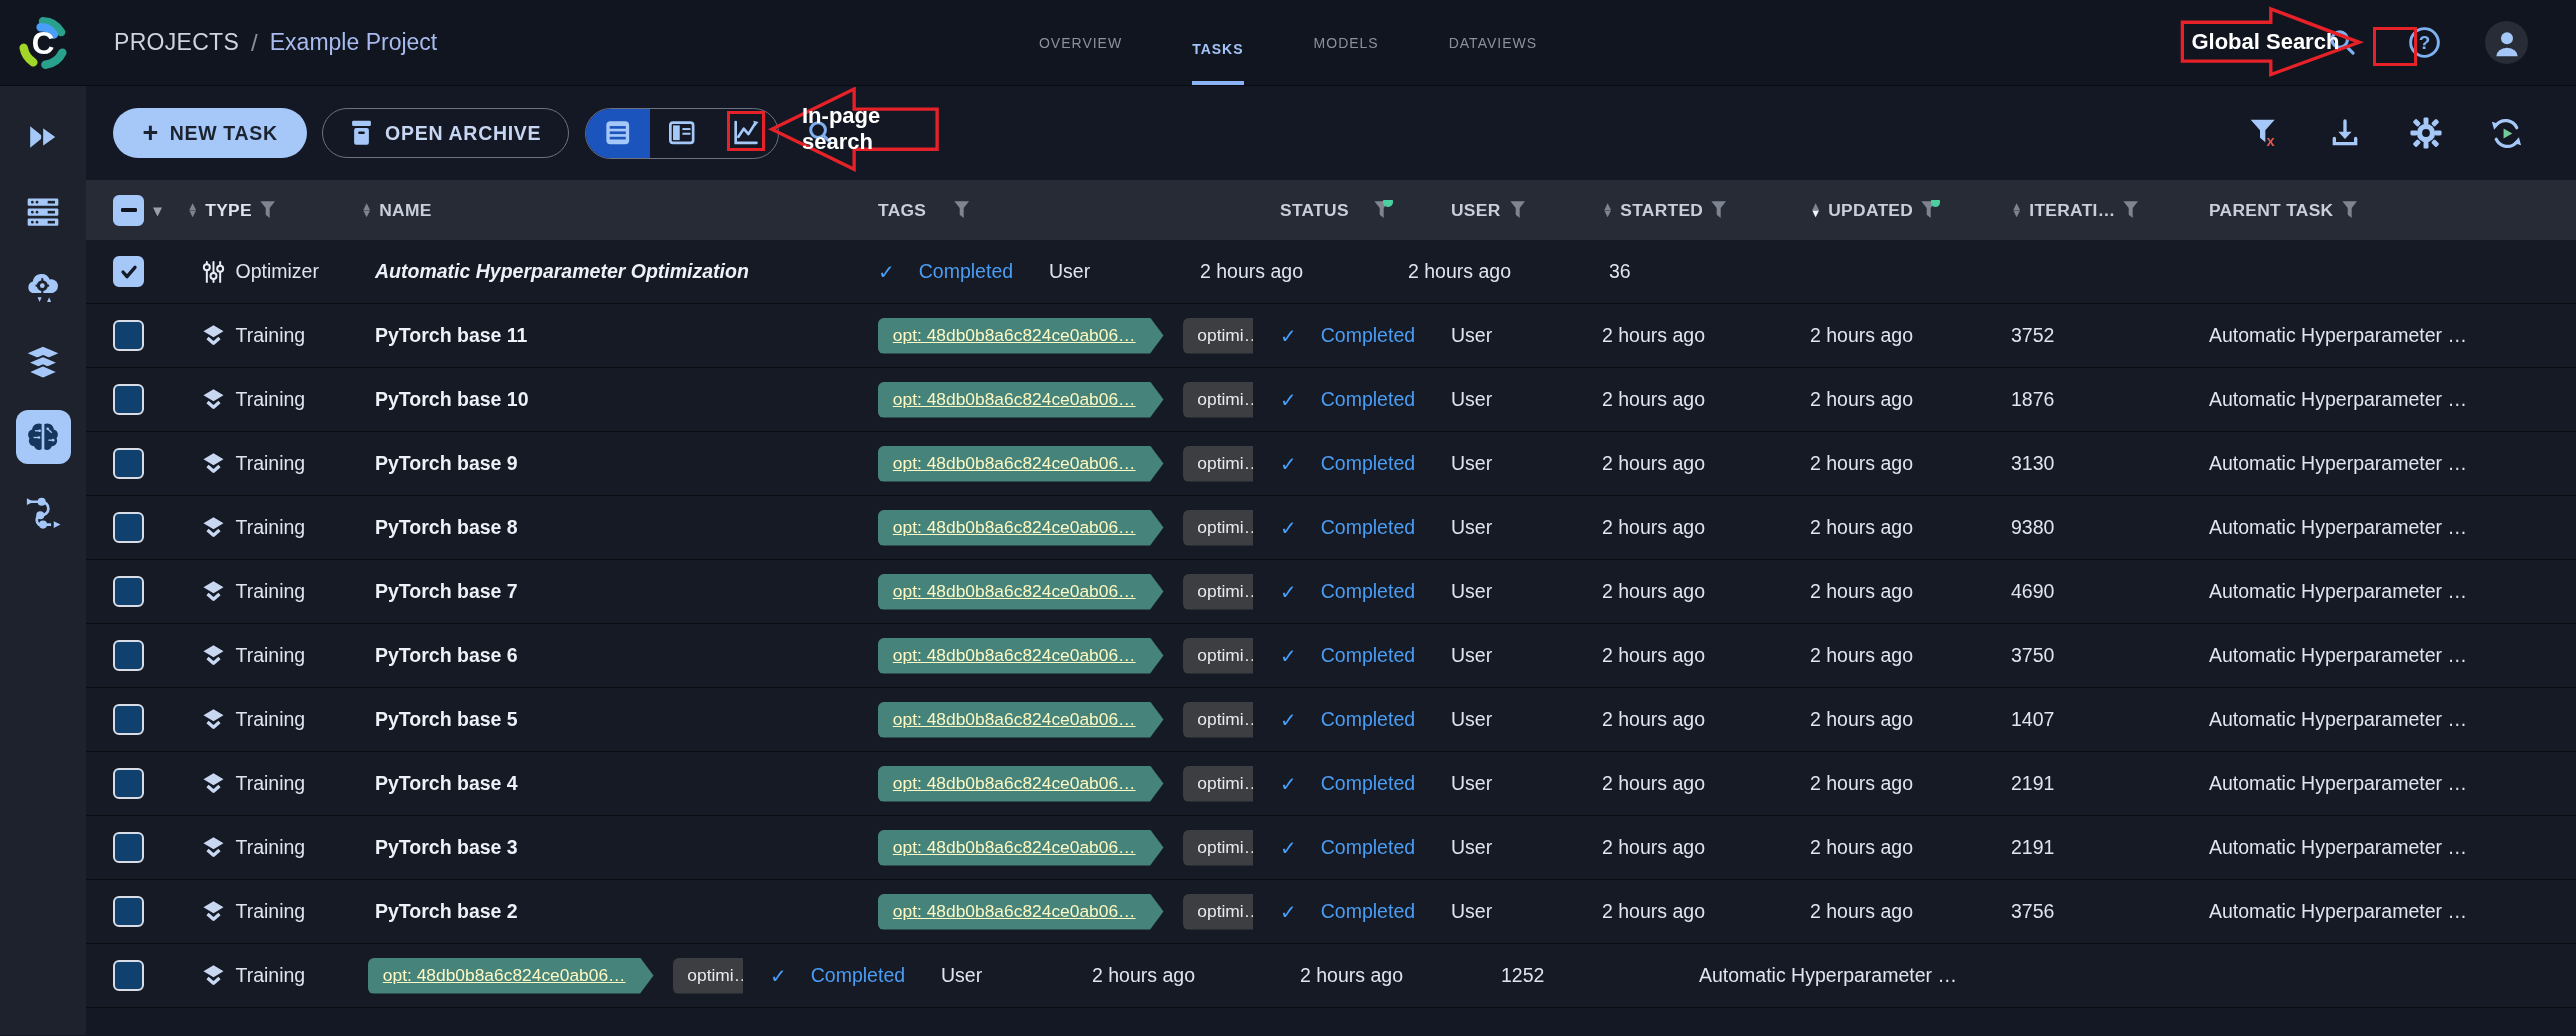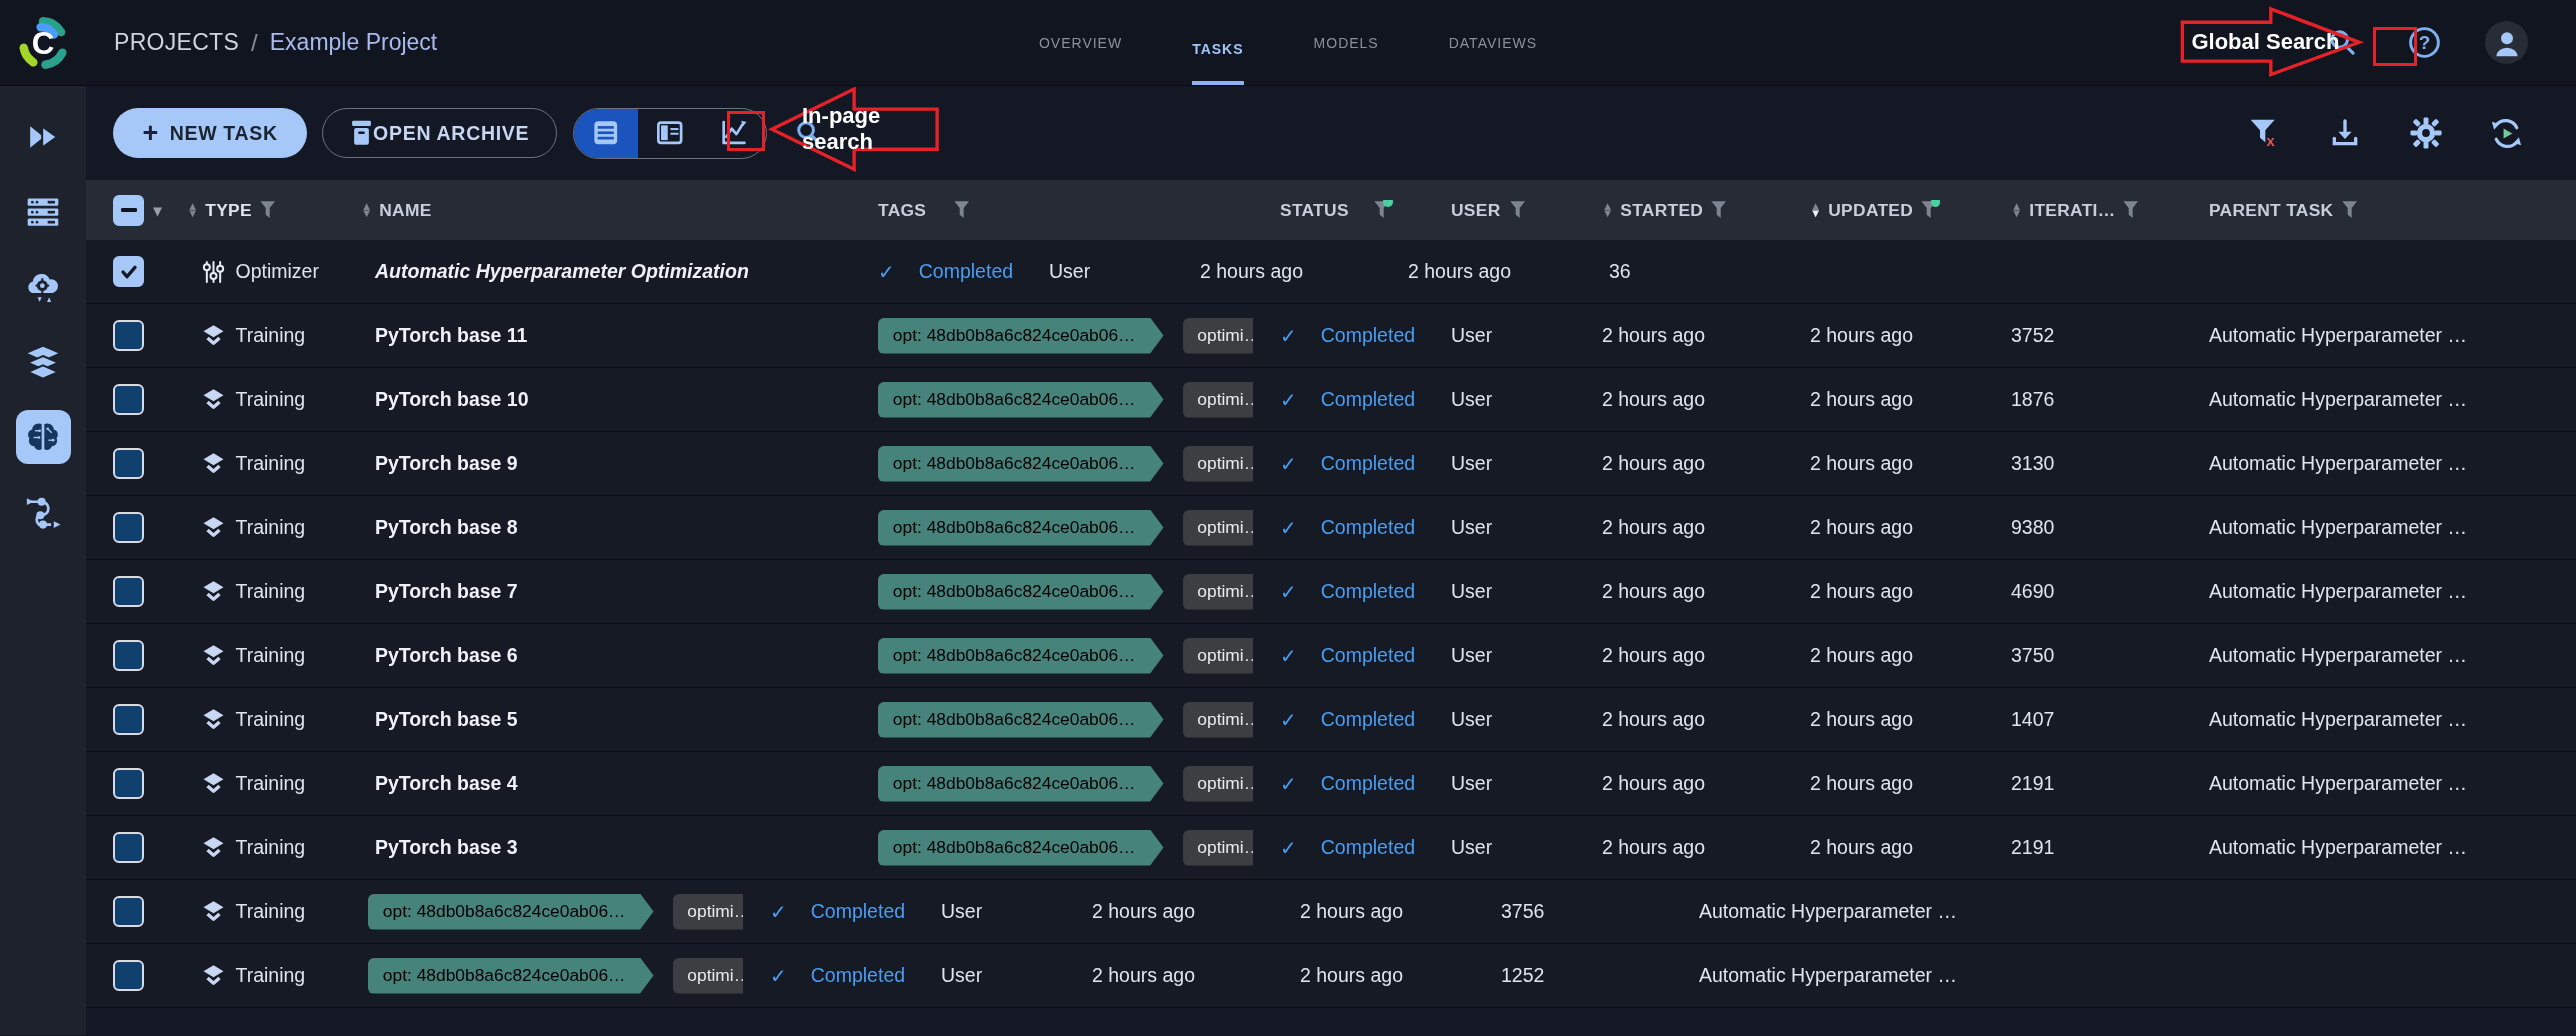--- a/index.html
+++ b/index.html
@@ -24,21 +24,21 @@
   .shell { display:flex; height:949px; }
   .sidebar { width:86px; background:#1d222c; padding-top:24px; display:flex; flex-direction:column; align-items:center; }
   .side-item { width:55px; height:54px; margin-bottom:21px; display:flex; align-items:center; justify-content:center; cursor:pointer; border-radius:12px; }
   .side-item.active { background:#a5c8f8; }
   .main { flex:1; display:flex; flex-direction:column; }
 
   
   .toolbar { height:94px; display:flex; align-items:center; padding-left:27px; padding-right:48px; }
   .btn-primary { display:flex; align-items:center; gap:10.7px; background:#a5c8f8; color:#1c2330; border:none; border-radius:27px; height:50px; padding:0 29.5px; font-size:19.5px; font-weight:bold; letter-spacing:0.7px; font-family:inherit; cursor:pointer; }
   .btn-plus { font-size:27px; font-weight:bold; line-height:1; }
-  .btn-outline { display:flex; align-items:center; background:transparent; color:#c7d6f2; border:1.3px solid #6b7280; border-radius:27px; height:50px; padding:0 27px; font-size:19.5px; font-weight:bold; letter-spacing:0.7px; font-family:inherit; margin-left:14.8px; cursor:pointer; }
+  .btn-outline { display:flex; align-items:center; gap:12px; background:transparent; color:#c7d6f2; border:1.3px solid #6b7280; border-radius:27px; height:50px; padding:0 27px; font-size:19.5px; font-weight:bold; letter-spacing:0.7px; font-family:inherit; margin-left:14.8px; cursor:pointer; }
   .seg-group { display:flex; margin-left:16px; border:1.3px solid #6b7280; border-radius:27px; overflow:hidden; height:51px; }
   .seg { width:64px; display:flex; align-items:center; justify-content:center; cursor:pointer; }
   .seg.active { background:#1c54be; }
   .search-btn { margin-left:20px; }
   .toolbar-right { margin-left:auto; display:flex; align-items:center; gap:38px; }
 
   
   .thead { height:60px; background:#262b36; display:flex; align-items:center; font-size:17.4px; font-weight:bold; color:#c9cedb; letter-spacing:0.3px; }
   .tr { height:64px; background:#161a24; border-bottom:1.3px solid #0b0d13; display:flex; align-items:center; font-size:19.5px; }
   .td,.th { display:flex; align-items:center; overflow:hidden; white-space:nowrap; }
@@ -53,21 +53,21 @@
   .c-iter { width:198px; padding-left:27px; }
   .c-parent { flex:1; padding-left:27px; }
   .th.c-name { padding-left:20px; gap:6.7px; }
   .th.c-type { padding-left:0; gap:6.7px; }
   .th span.hlabel { }
   .nm { font-weight:bold; color:#eef1f7; cursor:pointer; }
   .nm.italic { font-style:italic; }
   .c-status { color:#4a9df4; }
   .chk-glyph { font-size:20px; }
   .chip { display:inline-flex; align-items:center; height:36px; padding:0 28px 0 14.8px; font-size:17.4px; border-radius:6px 0 0 6px; clip-path:polygon(0 0, calc(100% - 13.4px) 0, 100% 50%, calc(100% - 13.4px) 100%, 0 100%); flex:0 0 auto; cursor:pointer; }
-  .chip.teal { background:#46837b; color:#000000; }
+  .chip.teal { background:#46837b; color:#fef9c3;text-decoration:underline; }
   .chip.gray { background:#3d3e42; color:#e9eaec; }
 
   
   .cb { width:31px; height:31px; border-radius:6px; border:2px solid #d8dce4; background:#10406e; display:flex; align-items:center; justify-content:center; cursor:pointer; flex:0 0 auto; }
   .cb.checked, .cb.ind { background:#a5c8f8; border-color:#a5c8f8; }
   .cb .dash { width:16px; height:4px; background:#10151f; border-radius:1.3px; }
   .caret { color:#9aa0ab; font-size:16px; cursor:pointer; }
 
   
   .sort { display:flex; flex-direction:column; line-height:0.62; font-size:11.4px; color:#7e8490; }
@@ -748,20 +748,23 @@
           </div>
         <div class="td c-type">
           <span>
               <svg width="23" height="24" viewBox="0 0 34 36">
                 <polygon points="17,2 32,11 17,20 2,11" fill="#c9d8f2"></polygon>
                 <path d="M8 21 l9 8 l9 -8" fill="none" stroke="#c9d8f2" stroke-width="5" stroke-linejoin="round"></path>
               </svg>
             </span>
           <span>Training</span>
         </div>
+        <div class="td c-name">
+            <span class="nm">PyTorch base 2</span>
+          </div>
         <div class="td c-tags">
           <span class="chip teal">opt: 48db0b8a6c824ce0ab06…</span>
           <span class="chip gray">optimi…</span>
         </div>
         <div class="td c-status">
             <span class="chk-glyph">✓</span>
             <span>Completed</span>
           </div>
         <div class="td c-user">User</div>
         <div class="td c-started">2 hours ago</div>

